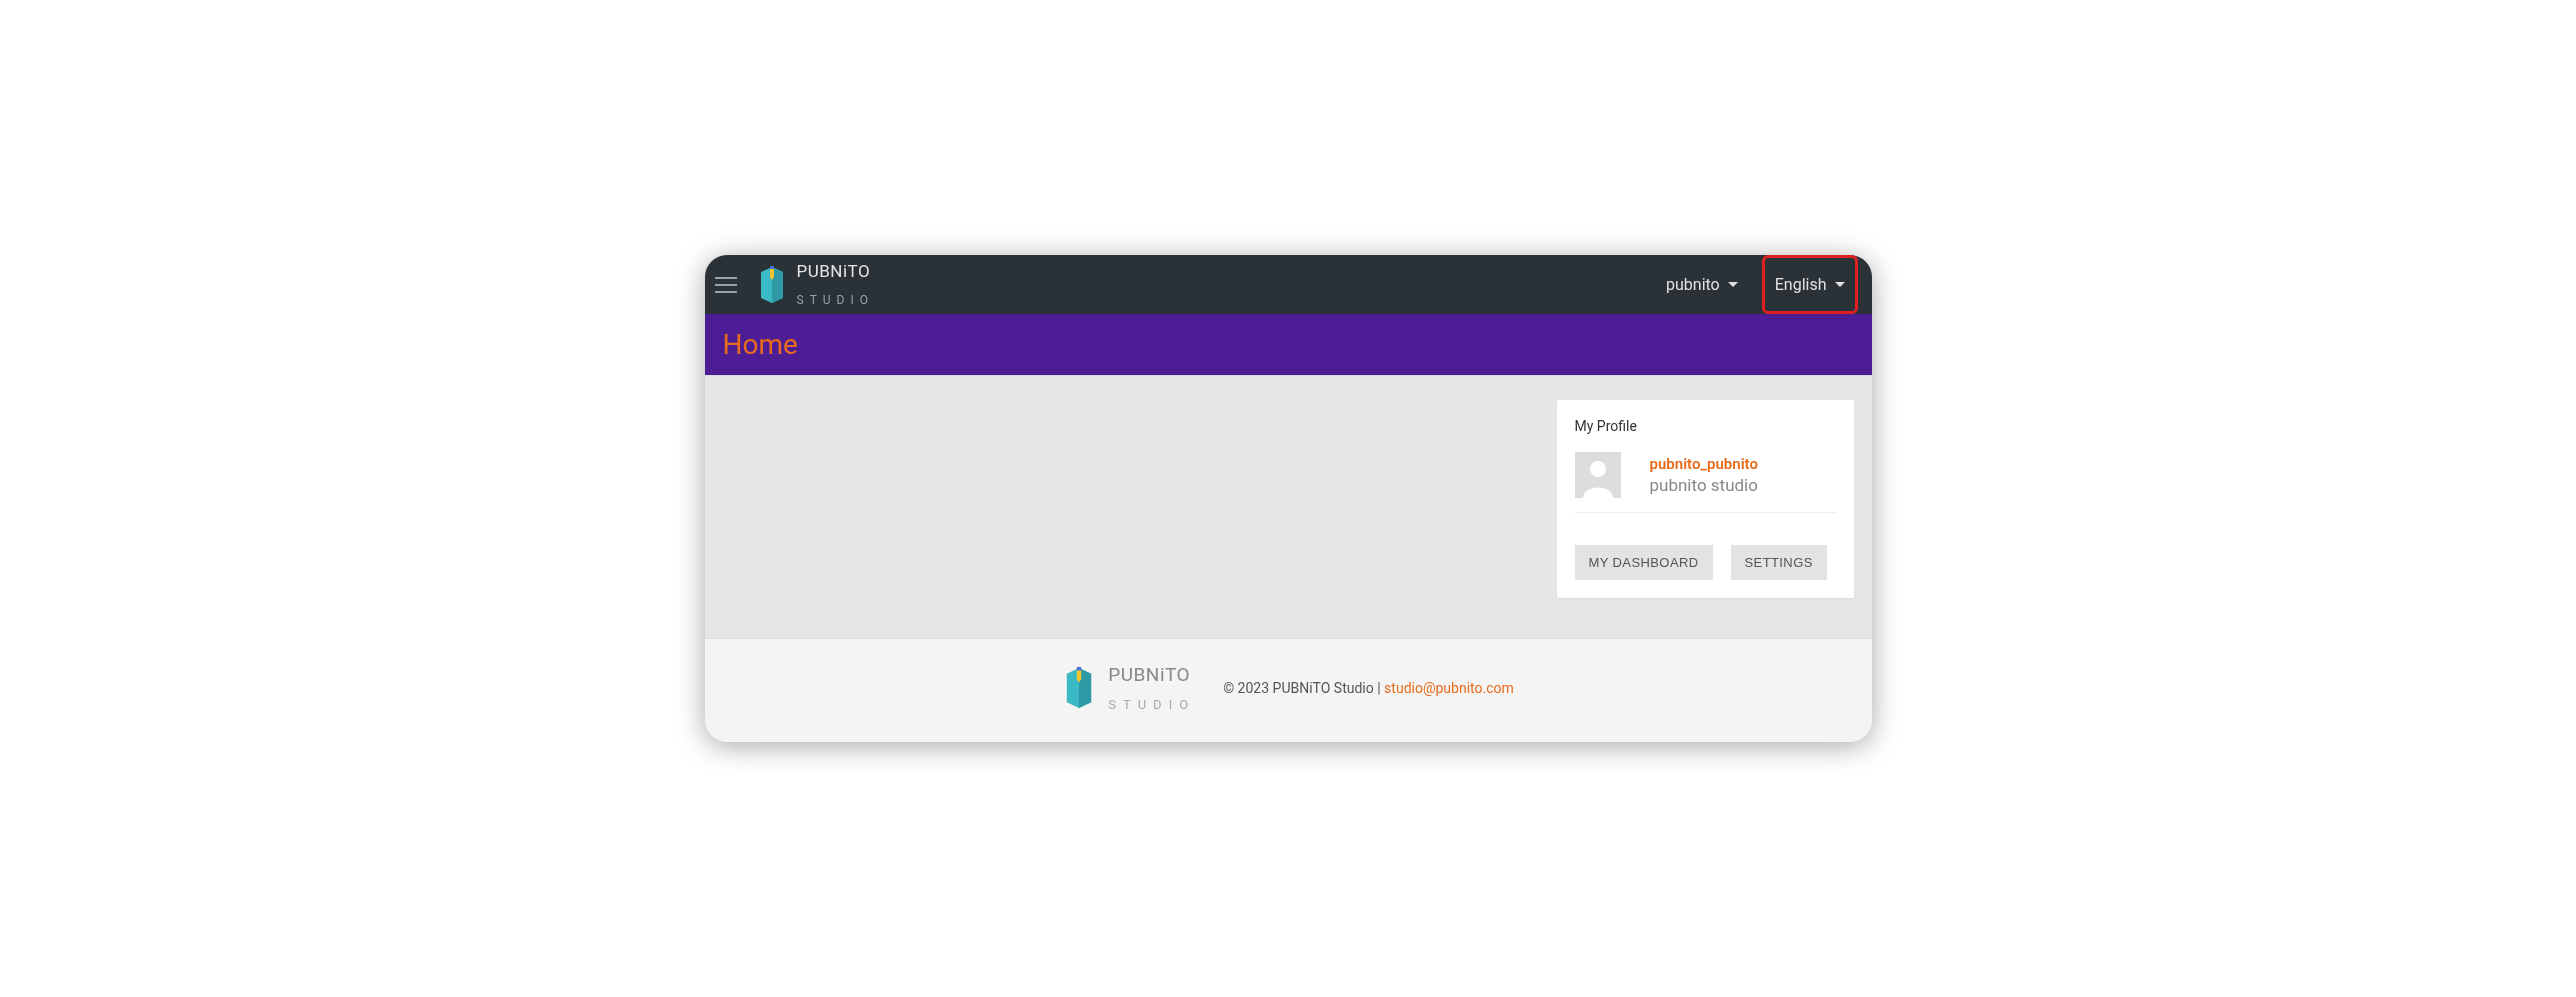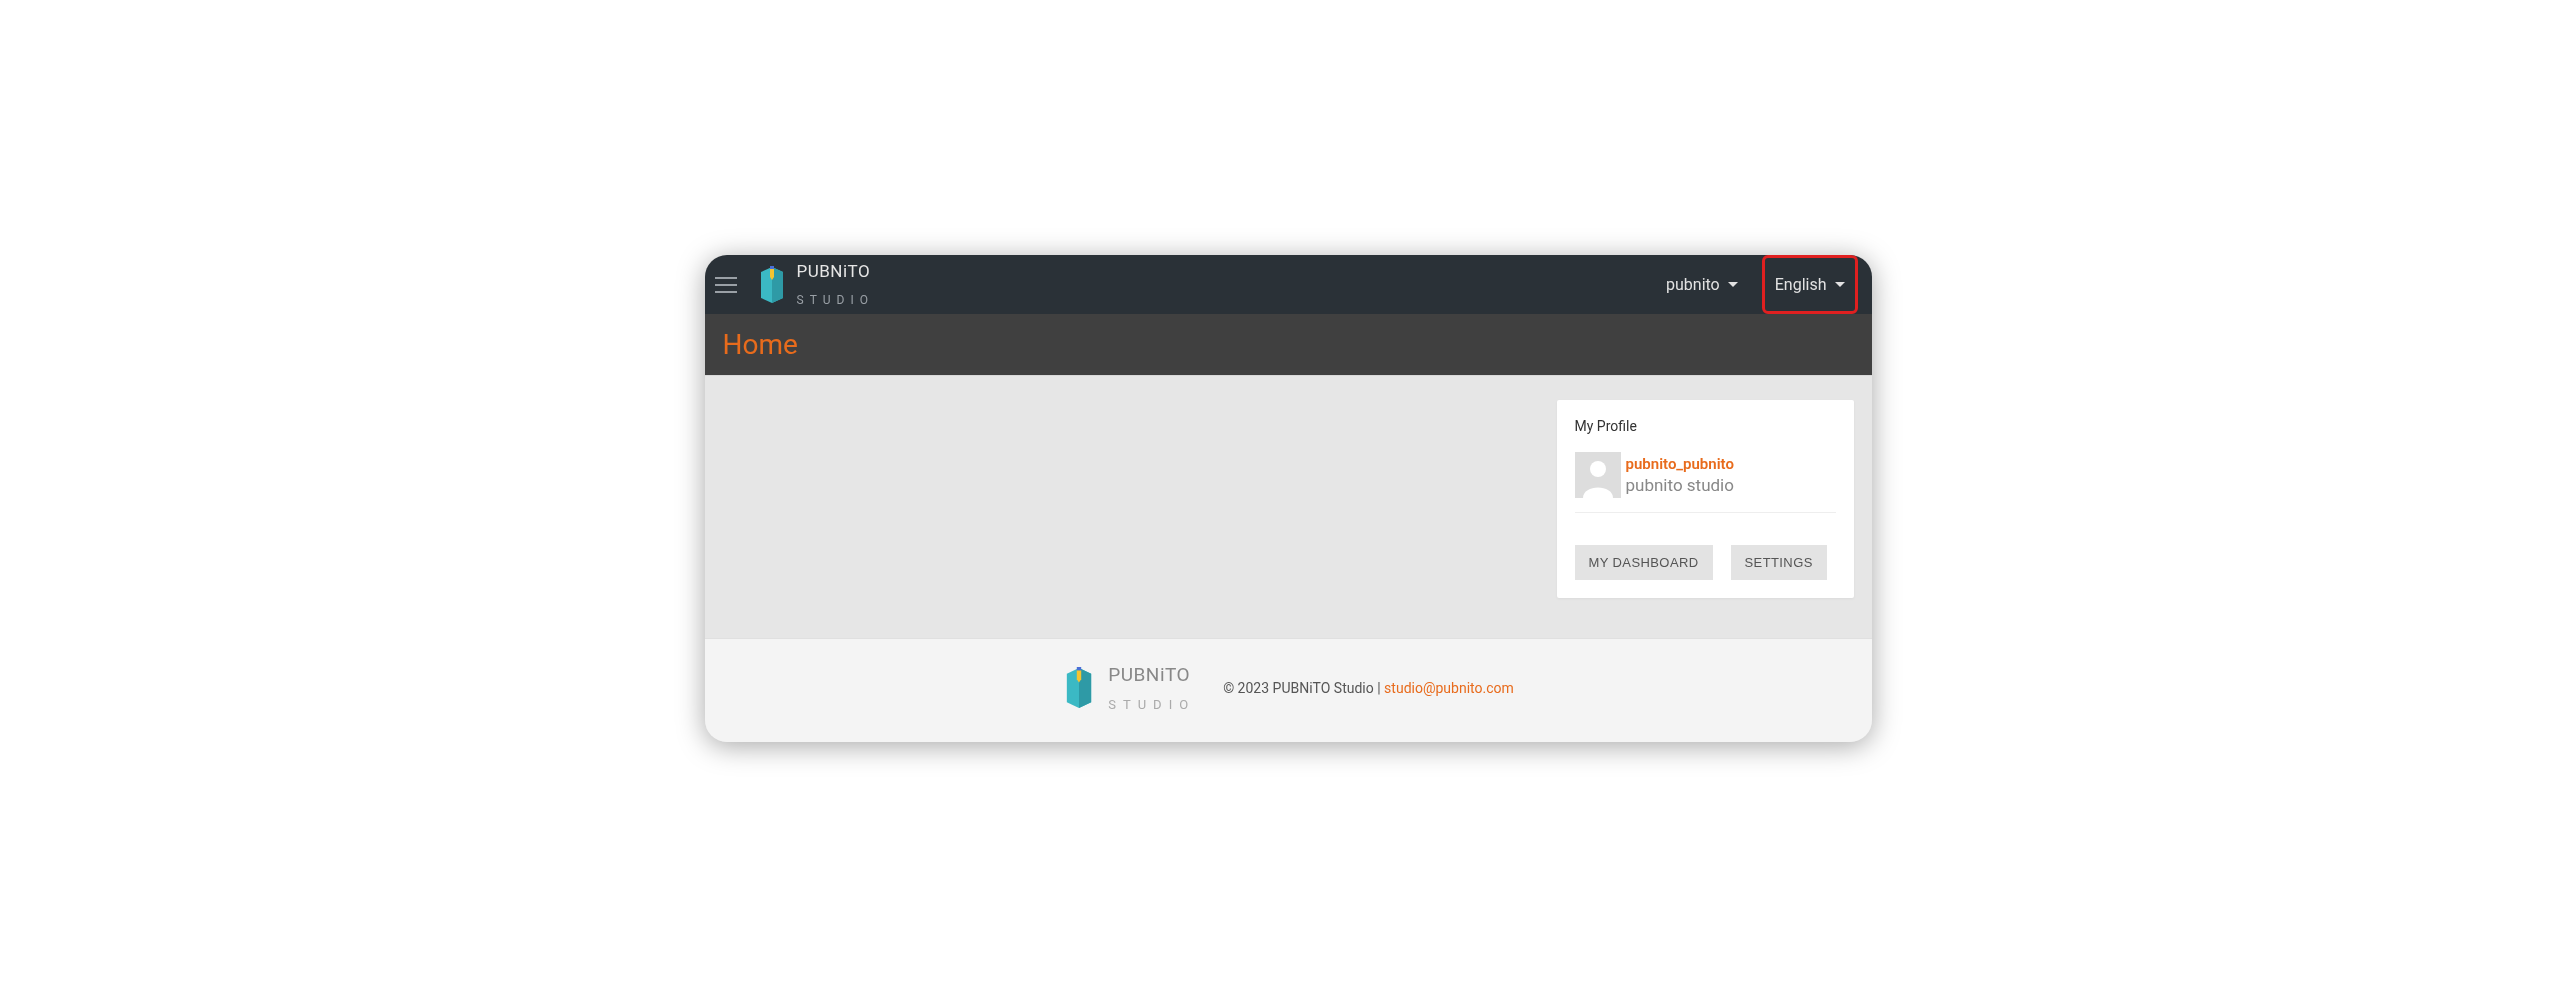--- a/index.html
+++ b/index.html
@@ -86,21 +86,21 @@
   border-radius: 6px;
   padding: 17px 10px;
 }
 .caret {
   width: 0; height: 0;
   border-left: 5px solid transparent;
   border-right: 5px solid transparent;
   border-top: 5px solid #e2e2e2;
 }
 .page-title-bar {
-  background: #404040;
+  background: #4c1d95;
   border-bottom: 1px solid #d9d9d9;
   padding: 14px 18px 14px 18px;
 }
 .page-title {
   color: #e86b1c;
   font-size: 28px;
   font-weight: 400;
 }
 .main {
   background: #e6e6e6;
@@ -118,21 +118,21 @@
 }
 .profile-card h2 {
   font-size: 14px;
   font-weight: 400;
   color: #333;
   margin-bottom: 18px;
 }
 .profile-row {
   display: flex;
   align-items: center;
-  gap: 5px;
+  gap: 29px;
   padding-bottom: 14px;
   border-bottom: 1px solid #eee;
 }
 .avatar {
   width: 46px;
   height: 46px;
   background: #ddd;
   display: flex;
   align-items: flex-end;
   justify-content: center;

